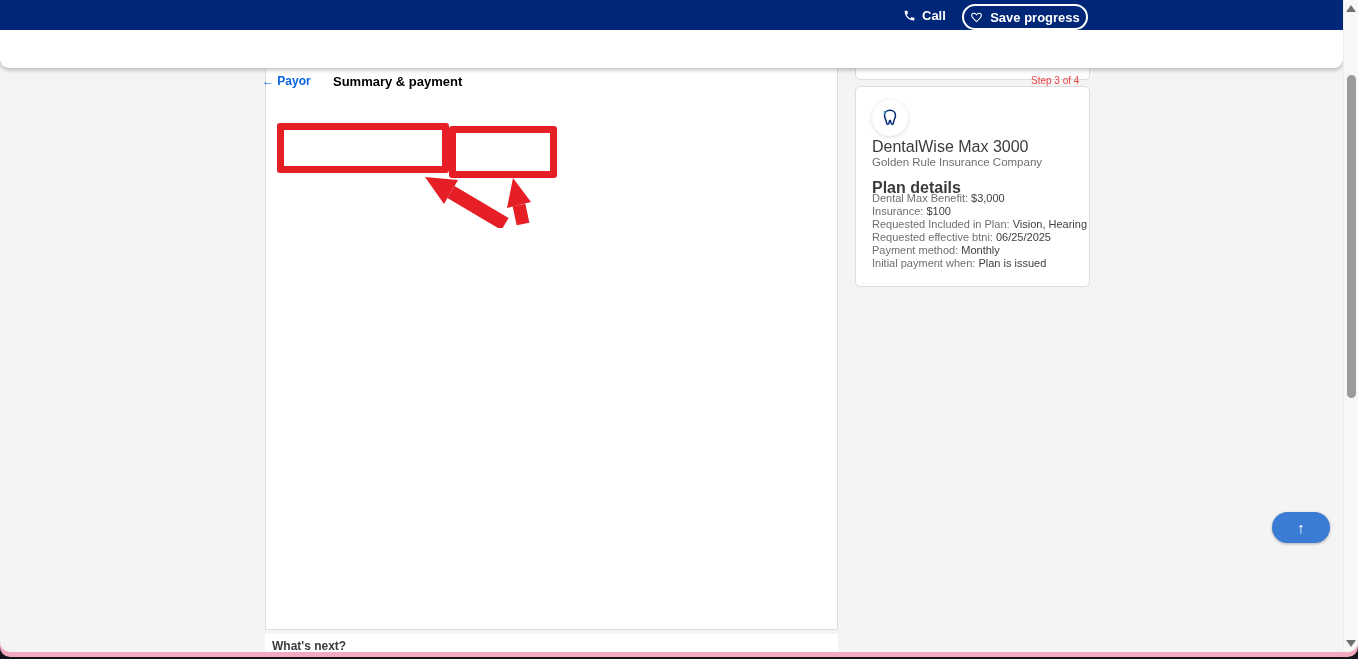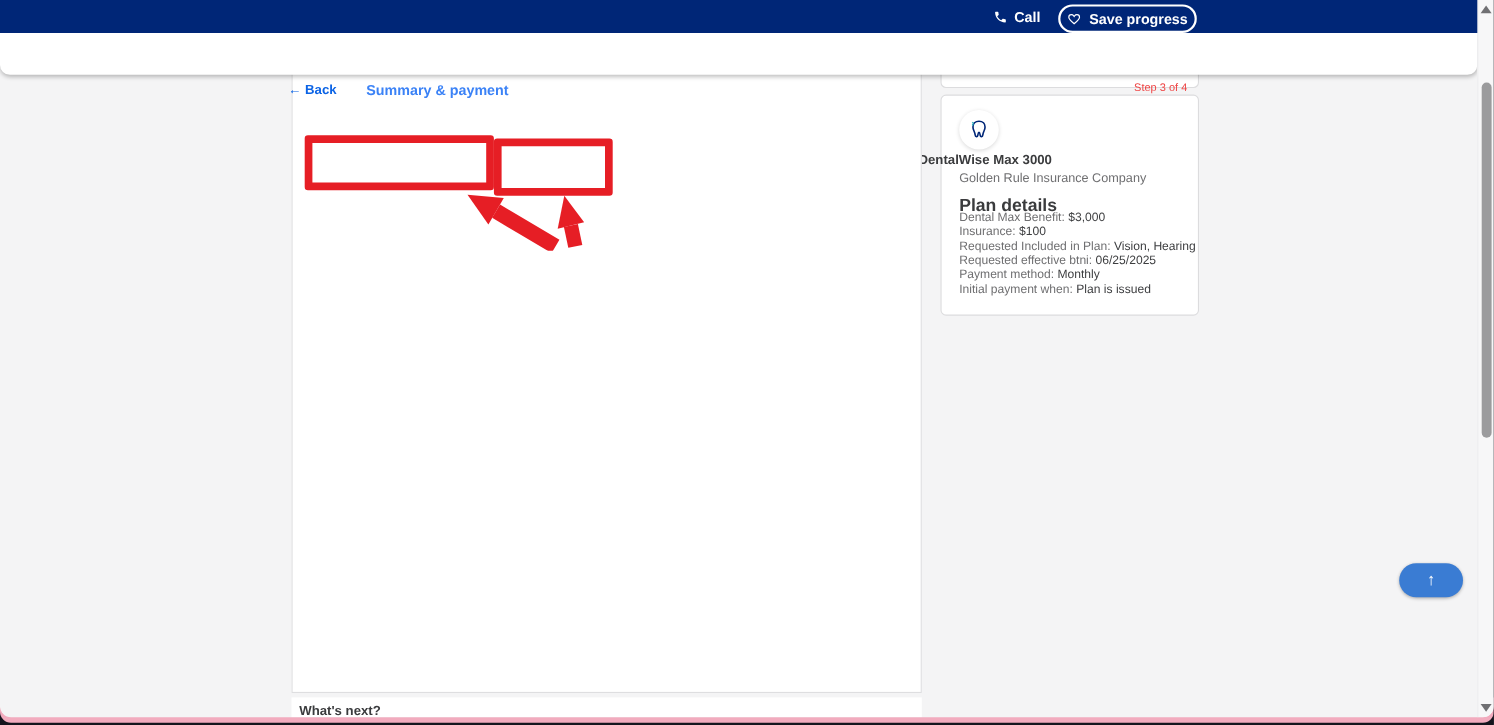--- a/index.html
+++ b/index.html
@@ -10,21 +10,21 @@
   #pink-band{left:0;top:634px;width:1358px;height:23px;background:#f2abbe;border-radius:0 0 10px 10px;}
   #window{left:0;top:0;width:1358px;height:652px;background:#f4f4f5;border-radius:0 0 10px 10px;overflow:hidden;}
   
   #topbar{left:0;top:0;width:1343px;height:30px;background:#002677;z-index:30;}
   .topbar-item{display:flex;align-items:center;color:#fff;font-size:13px;font-weight:bold;}
   #call-btn{left:903px;top:4px;height:22px;gap:6px;cursor:pointer;}
   #save-btn{left:962px;top:4px;width:122px;height:22px;border:2px solid #fff;border-radius:13px;justify-content:center;gap:7px;cursor:pointer;}
   
   #header{left:0;top:30px;width:1343px;height:38px;background:#fff;border-radius:0 0 9px 9px;box-shadow:0 2px 4px rgba(0,0,0,.25);z-index:20;}
   #back-link{left:262px;top:44px;color:#0b63e5;font-size:12px;font-weight:bold;cursor:pointer;}
-  #header-title{left:333px;top:44px;color:#3b82f6;font-size:13px;font-weight:bold;}
+  #header-title{left:333px;top:44px;color:#000000;font-size:13px;font-weight:bold;}
   #step-label{left:1031px;top:45px;color:#ef4444;font-size:10px;}
   
   #main-panel{left:265px;top:54px;width:573px;height:576px;background:#fff;border:1px solid #dedee0;box-sizing:border-box;z-index:5;}
   #clipped-line{left:288px;top:62px;width:512px;height:5px;overflow:hidden;opacity:.55;
     background:repeating-linear-gradient(90deg,#9a9a9a 0 34px,transparent 34px 41px);}
   .gray-text{color:#6f6f71;}
   #intro-line{left:288px;top:74px;font-size:11.5px;}
   #choose-method{left:288px;top:96px;width:514px;font-size:12px;font-weight:bold;color:#3d3e40;line-height:16px;}
   
   .tab{display:flex;align-items:center;gap:7px;cursor:pointer;font-weight:bold;font-size:12.5px;}
@@ -66,21 +66,21 @@
   #secure-icon{left:288px;top:574px;width:31px;height:31px;border-radius:50%;background:#002677;display:flex;align-items:center;justify-content:center;}
   #secure-title{left:334px;top:567px;font-size:12px;font-weight:bold;color:#38393b;}
   #secure-desc{left:334px;top:585px;width:452px;font-size:11.5px;line-height:15px;}
   
   #whats-next-bar{left:265px;top:634px;width:573px;height:18px;background:#fff;}
   #whats-next{left:272px;top:639px;font-size:12px;font-weight:bold;color:#3a3b3d;}
   
   #partial-card{left:855px;top:40px;width:235px;height:40px;background:#fff;border:1px solid #dcdcde;border-radius:5px;box-sizing:border-box;}
   #plan-card{left:855px;top:86px;width:235px;height:201px;background:#fff;border:1px solid #dcdcde;border-radius:5px;box-sizing:border-box;}
   #tooth-circle{left:872px;top:100px;width:36px;height:36px;border-radius:50%;background:#fff;box-shadow:0 1px 4px rgba(0,0,0,.15);display:flex;align-items:center;justify-content:center;}
-  #plan-name{left:835px;top:138px;font-size:12px;font-weight:bold;color:#3a3b3d;}
+  #plan-name{left:872px;top:138px;font-size:16px;font-weight:normal;color:#3a3b3d;}
   #plan-company{left:872px;top:156px;font-size:11.5px;}
   #plan-details-heading{left:872px;top:179px;font-size:16px;font-weight:bold;color:#3a3b3d;}
   .detail-line{left:872px;font-size:11px;white-space:nowrap;}
   .detail-line .lbl{color:#6f6f71;}
   .detail-line .val{color:#3d3e40;}
   
   #scroll-top{left:1272px;top:512px;width:58px;height:31px;border-radius:16px;background:#3a7cd3;box-shadow:0 1px 3px rgba(0,0,0,.3);display:flex;align-items:center;justify-content:center;color:#fff;font-size:15px;font-weight:bold;cursor:pointer;z-index:15;}
   
   #scrollbar{left:1343px;top:0;width:15px;height:652px;background:#f7f7f8;border-left:1px solid #ededee;box-sizing:border-box;z-index:25;}
   .sb-arrow{position:absolute;left:2px;width:0;height:0;border-left:5px solid transparent;border-right:5px solid transparent;cursor:pointer;}
@@ -111,21 +111,21 @@
               <path fill="none" stroke="#fff" stroke-width="2" d="M12 19.5l-.9-.8C6 14.2 3 11.5 3 8.4 3 6 4.9 4 7.3 4c1.5 0 2.9.7 3.7 1.9l1 1.3 1-1.3C13.8 4.7 15.2 4 16.7 4 19.1 4 21 6 21 8.4c0 3.1-3 5.8-8.1 10.3l-.9.8z"></path>
             </svg>
         </span>
         <span>Save progress</span>
       </div>
     </div>
 
     <div class="abs" id="header">
       <div class="abs" id="back-link">
         <span>←</span>
-        <span>Back</span>
+        <span>Payor</span>
       </div>
       <div class="abs" id="header-title">Summary &amp; payment</div>
       <div class="abs" id="step-label">Step 3 of 4</div>
     </div>
 
     <div class="abs" id="main-panel"></div>
 
     <div class="abs" id="clipped-line"></div>
     <div class="abs gray-text" id="intro-line">will be verified and may be adjusted up or down during application processing.</div>
     <div class="abs" id="choose-method">Choose a method of payment. Your chosen payment method will be used for your initial and future ongoing payments for the product types indicated above.</div>

